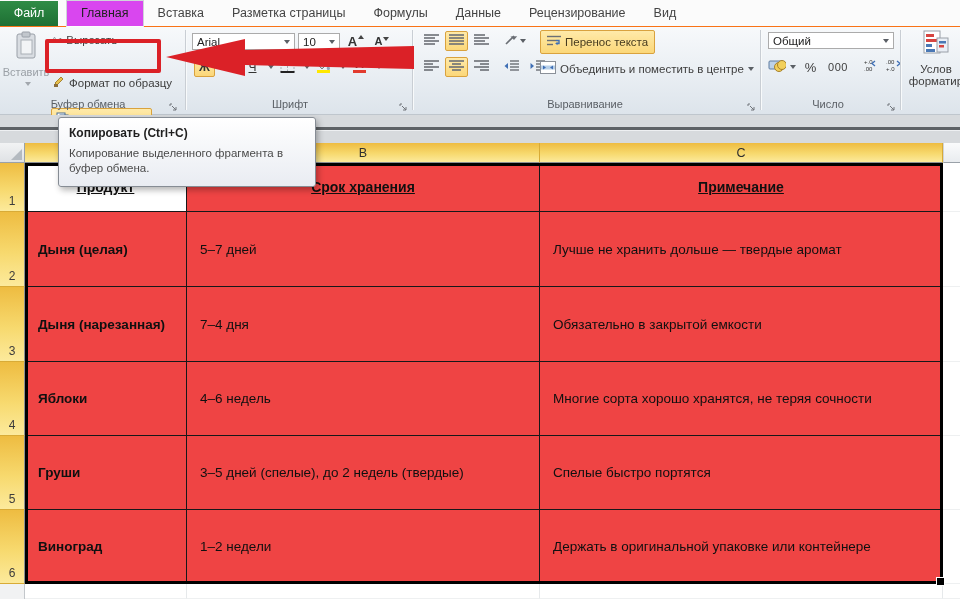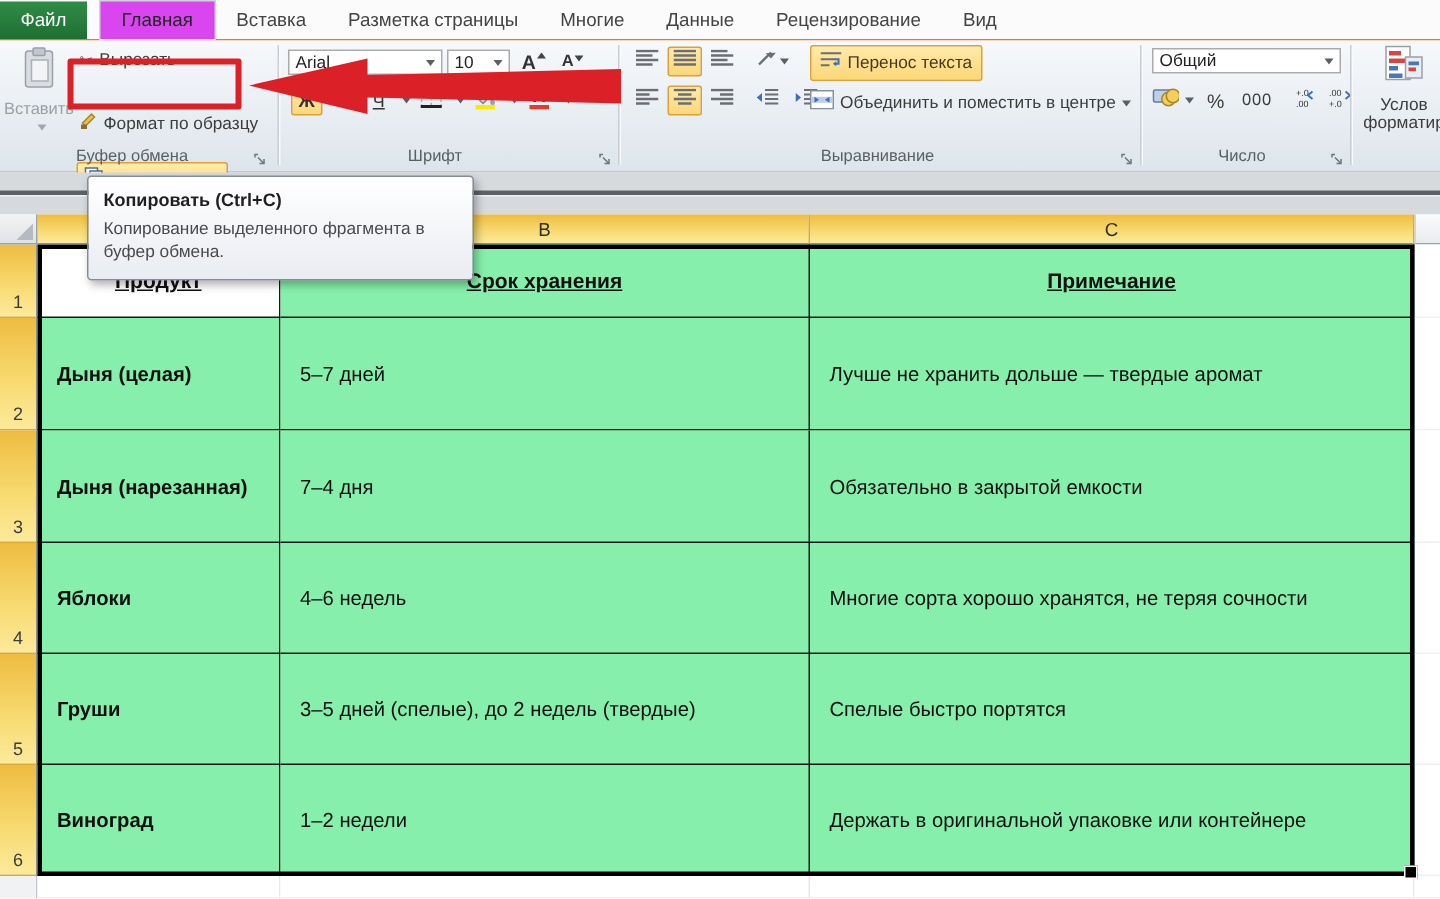--- a/index.html
+++ b/index.html
@@ -54,21 +54,21 @@
           border-left:11px solid transparent;border-bottom:11px solid #b4bac0;}
   .colhdr{background:linear-gradient(#eebc41,#f7d96e 55%,#fcea9c);border-right:1px solid #d8ab37;
           border-bottom:1px solid #8b8f94;display:flex;align-items:center;justify-content:center;
           font-size:12.5px;color:#2f2f2f;box-sizing:border-box;}
   .hdrstub{background:linear-gradient(#fafbfc,#e9ecef);border-bottom:1px solid #9aa1a8;
           border-left:1px solid #cfd3d7;box-sizing:border-box;}
   .rowhdr{background:linear-gradient(#eebc41,#f7d96e 55%,#fcea9c);border-right:1px solid #8b8f94;
           border-bottom:1px solid #d8ab37;display:flex;align-items:flex-end;justify-content:center;
           font-size:12px;color:#3c3c3c;padding-bottom:3px;box-sizing:border-box;}
   .rowstub{background:#f1f2f3;border-right:1px solid #c3c7cb;box-sizing:border-box;}
-  .cell{background:#86efac;border-right:1px solid #17181a;border-bottom:1px solid #17181a;
+  .cell{background:#ef4444;border-right:1px solid #17181a;border-bottom:1px solid #17181a;
         display:flex;align-items:center;font-size:13.5px;color:#101010;box-sizing:border-box;
         padding-left:13px;overflow:hidden;white-space:nowrap;}
   .cell.hdr{justify-content:center;padding-left:0;font-weight:bold;font-size:14px;text-decoration:underline;}
   .cell.colA{font-weight:bold;}
   .cell.white{background:#ffffff;}
   .below{background:#fff;border-right:1px solid #e6e9eb;border-bottom:1px solid #eef0f1;box-sizing:border-box;}
   .below.stub{border-right:none;}
 
   
   .selection{position:absolute;left:25px;top:163px;width:918px;height:421px;border:3px solid #000;
@@ -90,21 +90,21 @@
 </head>
 <body>
 
 <div class="stage">
 
   <div class="tabbar">
     <div class="tab file">Файл</div>
     <div class="tab active">Главная</div>
     <div class="tab">Вставка</div>
     <div class="tab">Разметка страницы</div>
-    <div class="tab">Многие</div>
+    <div class="tab">Формулы</div>
     <div class="tab">Данные</div>
     <div class="tab">Рецензирование</div>
     <div class="tab">Вид</div>
   </div>
 
   <div class="ribbon">
 
     <div class="bigbtn" style="left:4px;top:4px;width:44px;height:72px;">
       <span class="ico">
         <svg width="22" height="28" viewBox="0 0 22 28">

